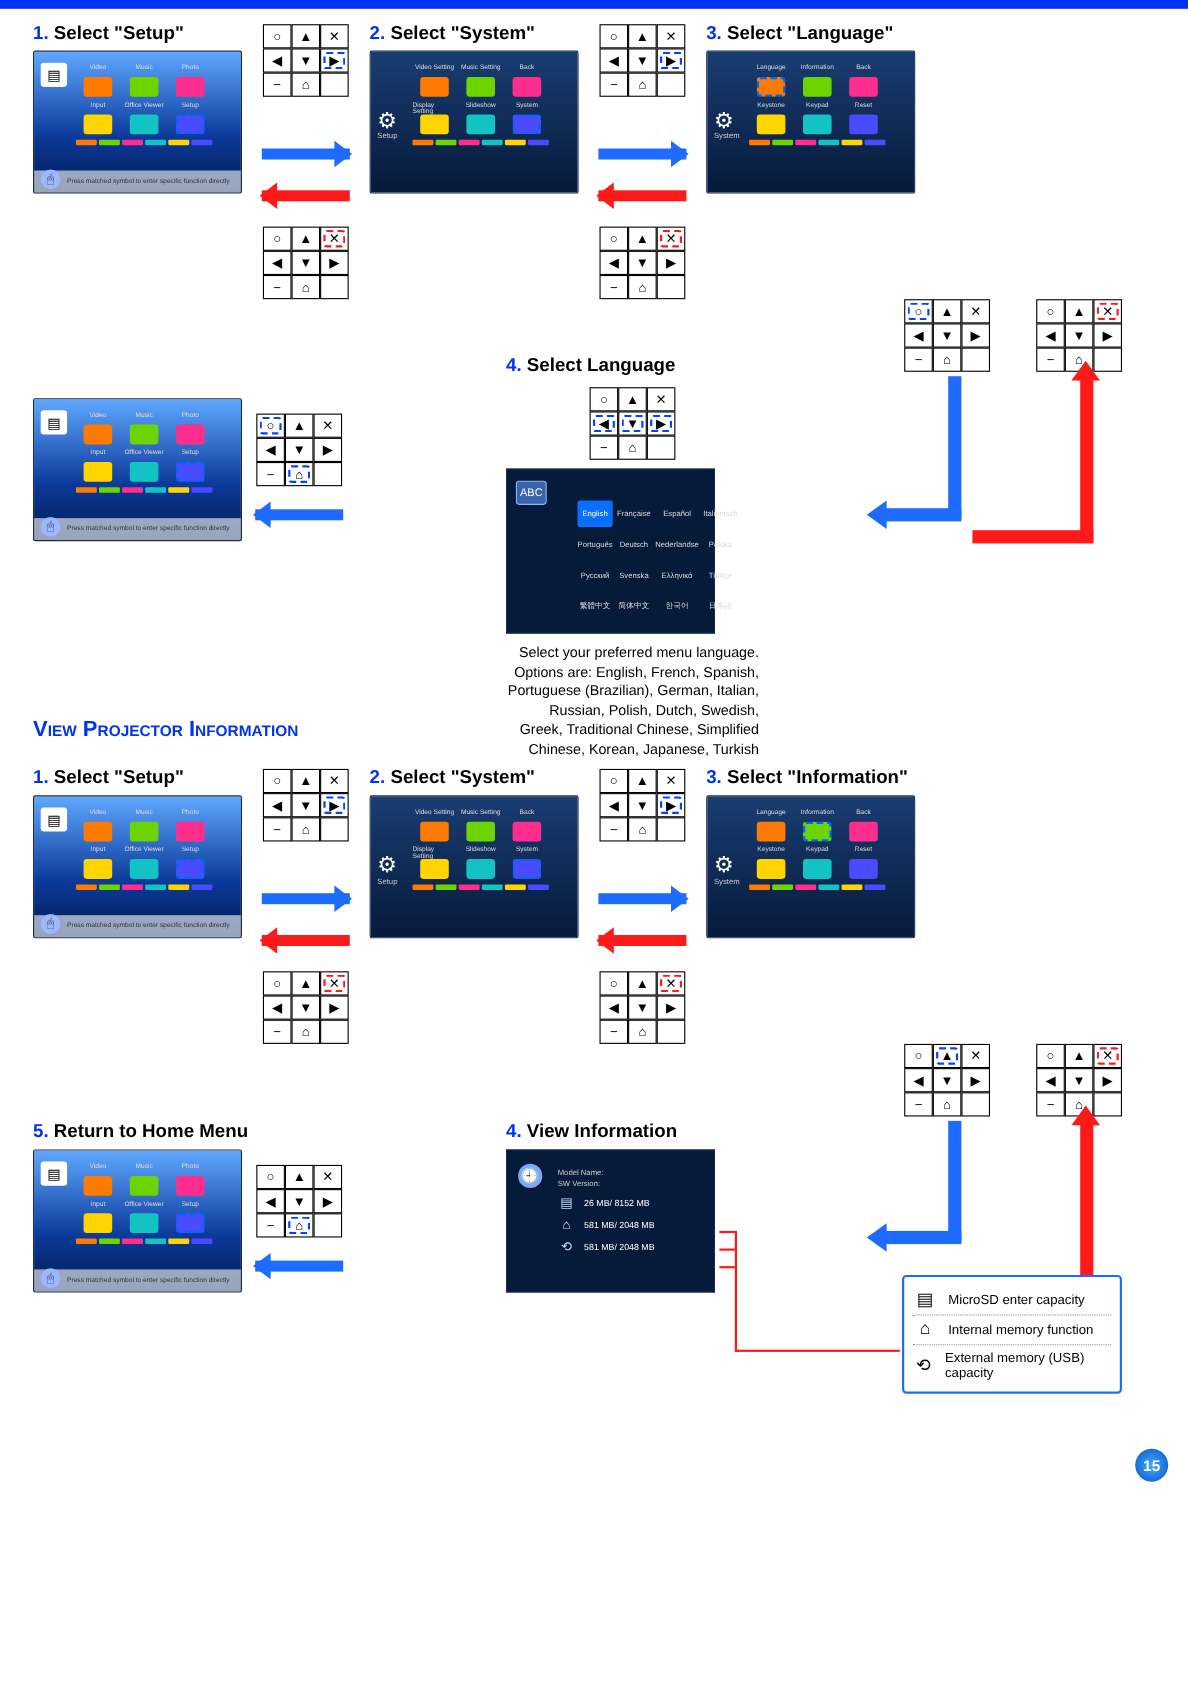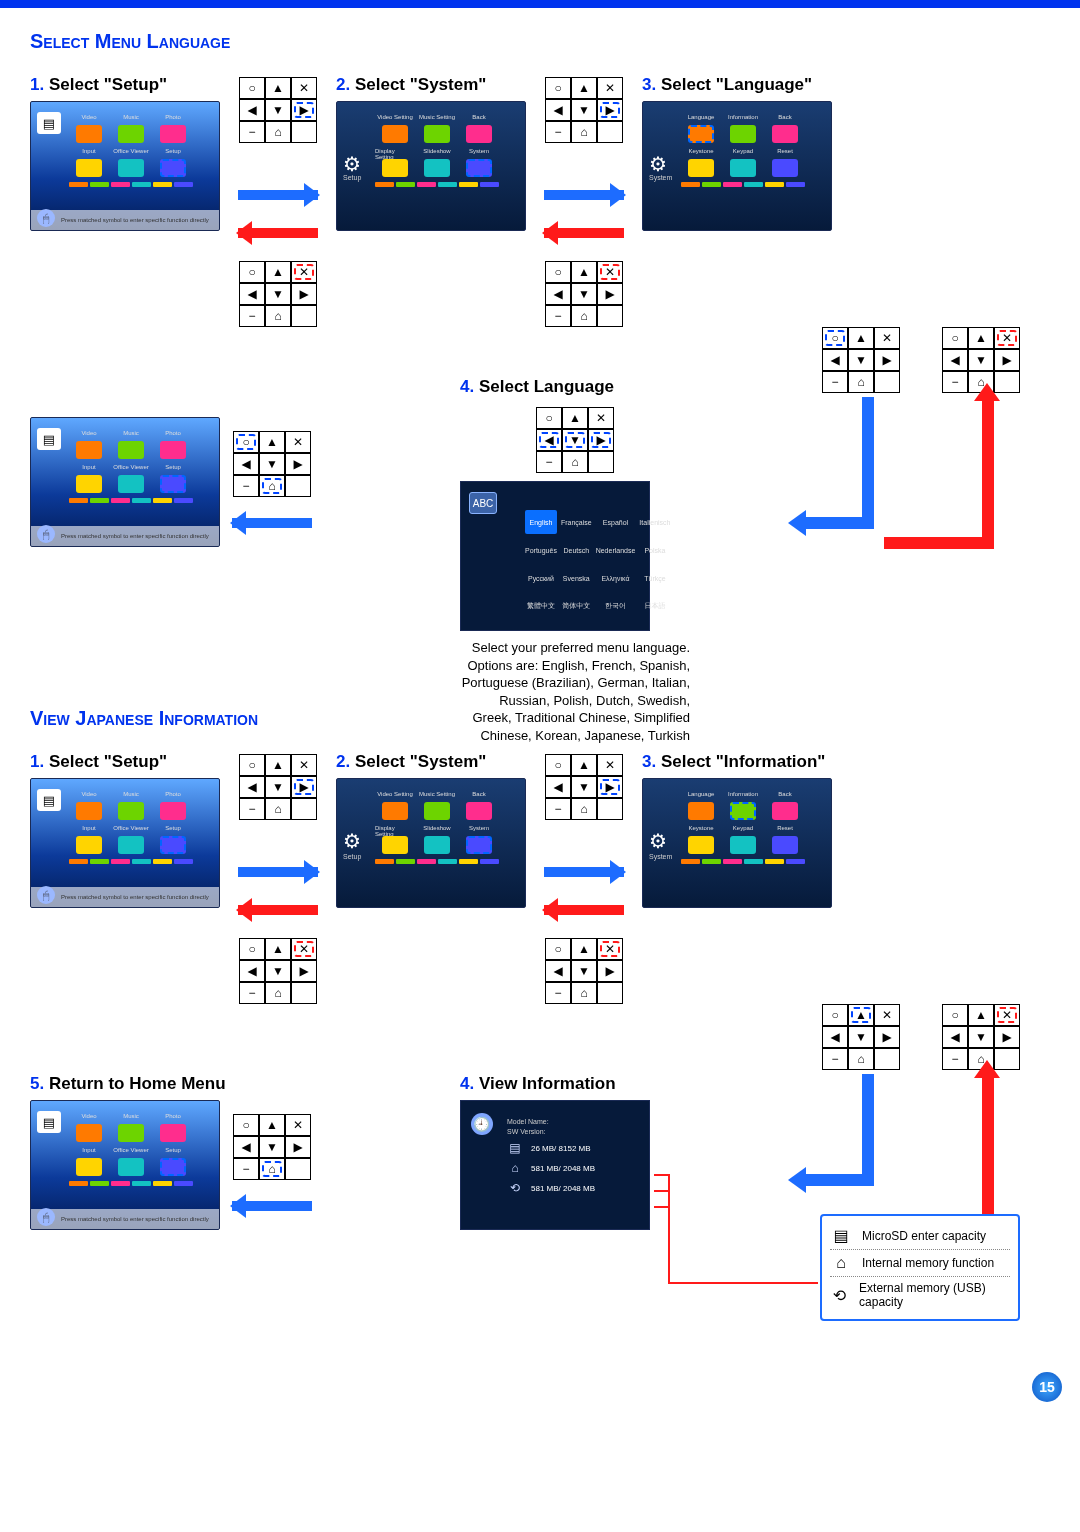--- a/index.html
+++ b/index.html
@@ -162,21 +162,20 @@
   }
 
   .block { position:relative; }
 </style>
 </head>
 <body>
 
 <div class="header-bar"></div>
 <div class="page">
 
-  <h2 class="section-title">Select Menu Language</h2>
 
   <div class="row" style="position:relative">
 
     <div class="col block">
       <div class="step-label">
         <span class="num">1.</span>
         <span>Select "Setup"</span>
       </div>
       <div class="screenshot">
         <div class="mini-card">▤</div>
@@ -501,21 +500,21 @@
             <div class="pc">−</div>
               <div class="pc hl">⌂</div>
               <div class="pc"></div>
           </div>
           <div class="arrow blue left"></div>
         </div>
       </div>
     </div>
   </div>
 
-  <h2 class="section-title">View Japanese Information</h2>
+  <h2 class="section-title">View Projector Information</h2>
 
   <div class="row" style="position:relative">
 
     <div class="col block">
       <div class="step-label"><span class="num">1.</span> <span>Select "Setup"</span></div>
       <div class="screenshot">
         <div class="mini-card">▤</div>
         <div class="menu-grid">
           <div class="cell">
               <span>Video</span>

